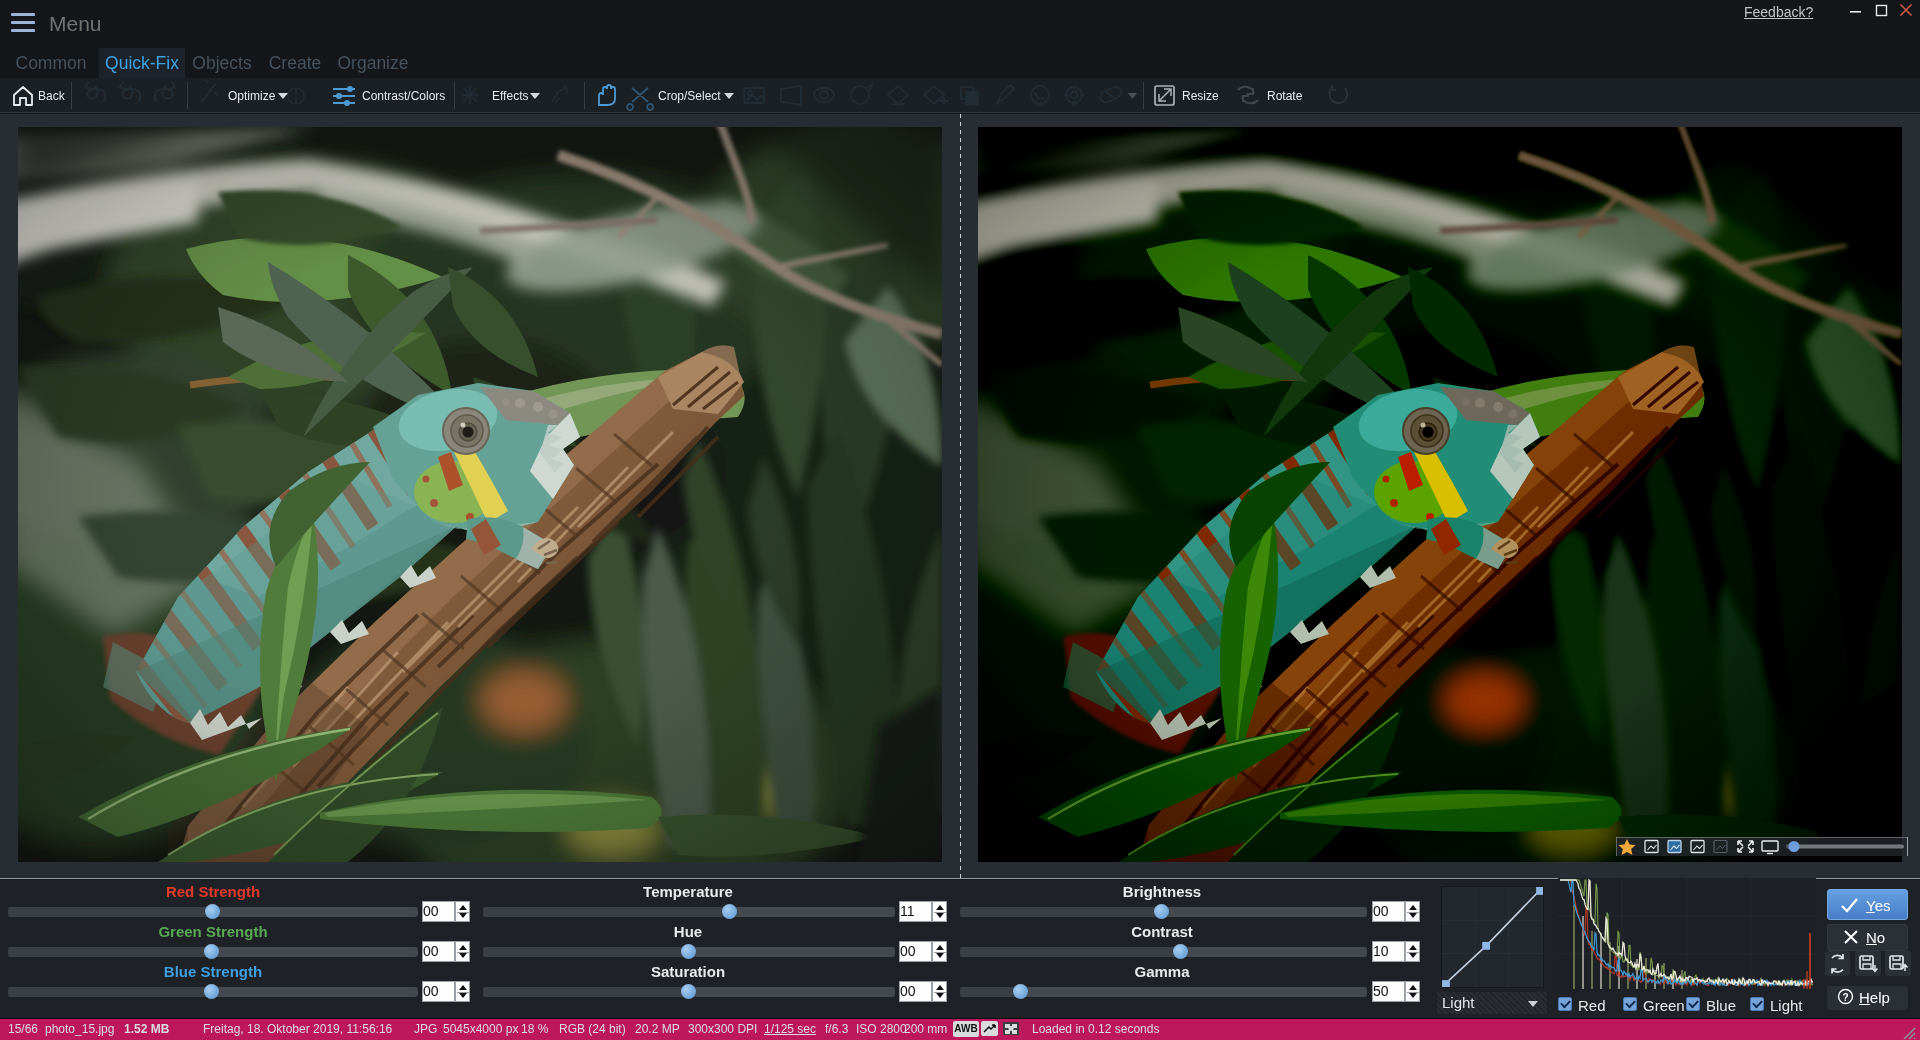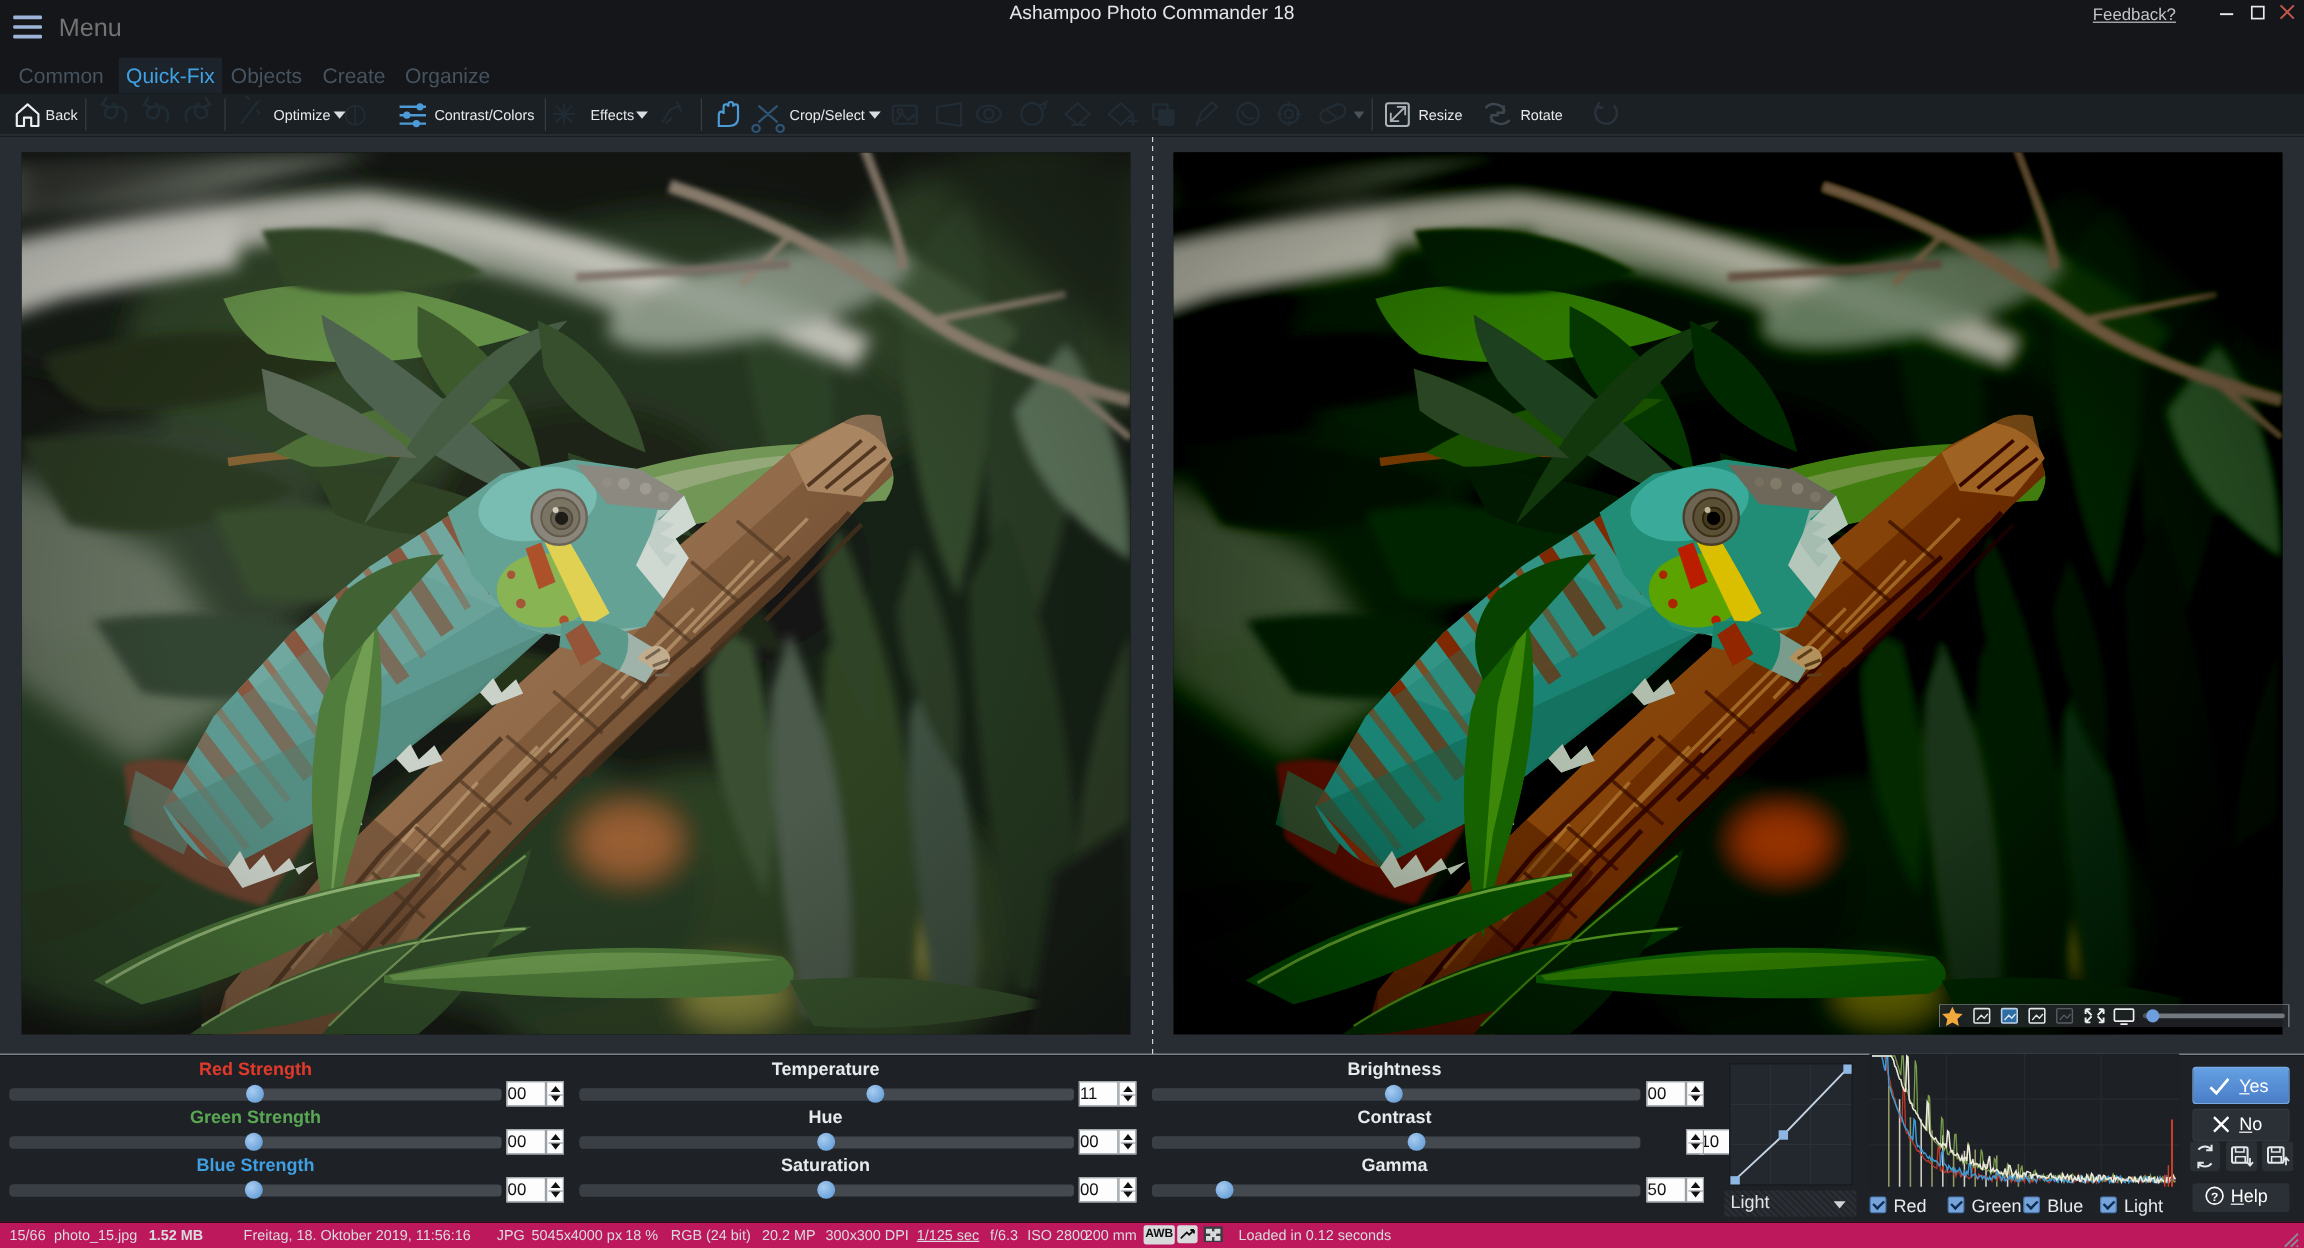--- a/index.html
+++ b/index.html
@@ -74,21 +74,20 @@
 <body>
 <div id="app">
 
   <div id="titlebar">
     <div id="hamburger">
         <div style="top:13px"></div>
         <div style="top:21px"></div>
         <div style="top:29px"></div>
       </div>
     <div id="menutext">Menu</div>
-    <div id="wintitle">Ashampoo Photo Commander 18</div>
     <div id="feedback">Feedback?</div>
     <svg class="abs" style="left:1848px;top:0" width="72" height="22" viewBox="0 0 72 22">
       <rect x="2" y="11" width="11" height="1.6" fill="#e8eaec"></rect>
       <rect x="28.5" y="5.5" width="10" height="10" fill="none" stroke="#e8eaec" stroke-width="1.4"></rect>
       <path d="M52.5 4.5 L63.5 15.5 M63.5 4.5 L52.5 15.5" stroke="#c4574d" stroke-width="1.7"></path>
     </svg>
   </div>
 
   <div id="tabs">
     <div class="tab" style="left:12px;  width:78px;">Common</div>
@@ -268,21 +267,21 @@
     <div class="track" style="left:960px; top:27px; width:407px;"></div>
       <div class="tfill" style="left:960px; top:27px; width:202px;"></div>
     <div class="thumb" style="left:1154px; top:24px;"></div>
     <div class="vbox" style="left:1372px; top:21px;">00</div>
     <div class="spin" style="left:1405px; top:21px;"></div>
 
     <div class="slabel" style="left:1062px; top:43px;">Contrast</div>
     <div class="track" style="left:960px; top:67px; width:407px;"></div>
       <div class="tfill" style="left:960px; top:67px; width:221px;"></div>
     <div class="thumb" style="left:1173px; top:64px;"></div>
-    <div class="vbox" style="left:1416px; top:61px;">10</div>
+    <div class="vbox" style="left:1372px; top:61px;">10</div>
     <div class="spin" style="left:1405px; top:61px;"></div>
 
     <div class="slabel" style="left:1062px; top:83px;">Gamma</div>
     <div class="track" style="left:960px; top:107px; width:407px;"></div>
       <div class="tfill" style="left:960px; top:107px; width:61px;"></div>
     <div class="thumb" style="left:1013px; top:104px;"></div>
     <div class="vbox" style="left:1372px; top:101px;">50</div>
     <div class="spin" style="left:1405px; top:101px;"></div>
 
     <svg class="abs" id="curvebox" width="103" height="102" viewBox="0 0 103 102">

